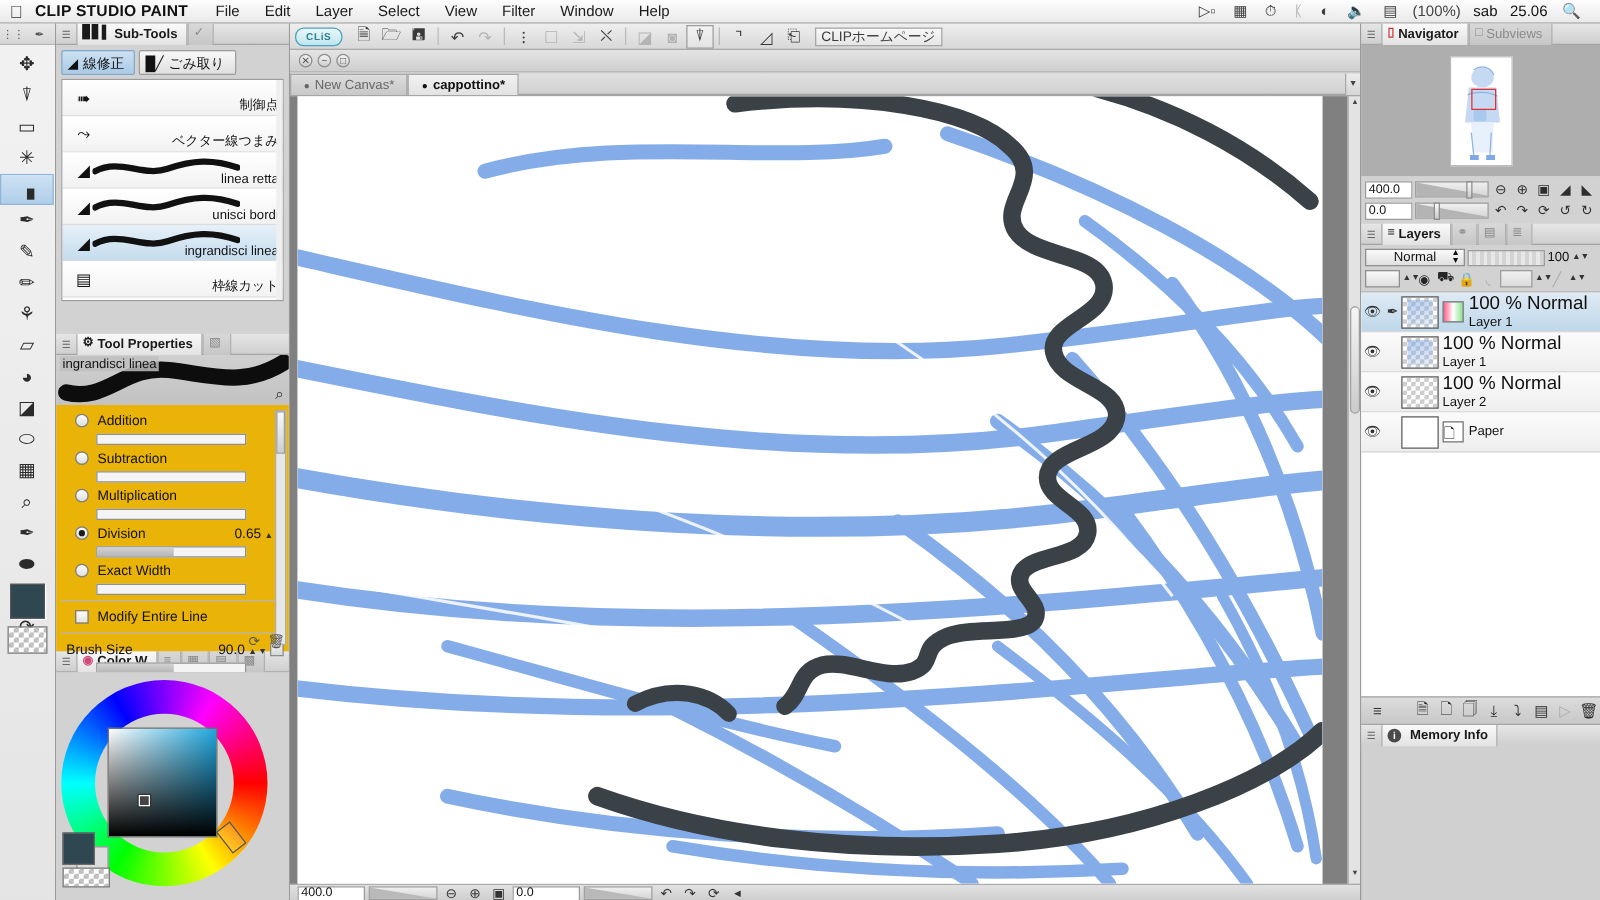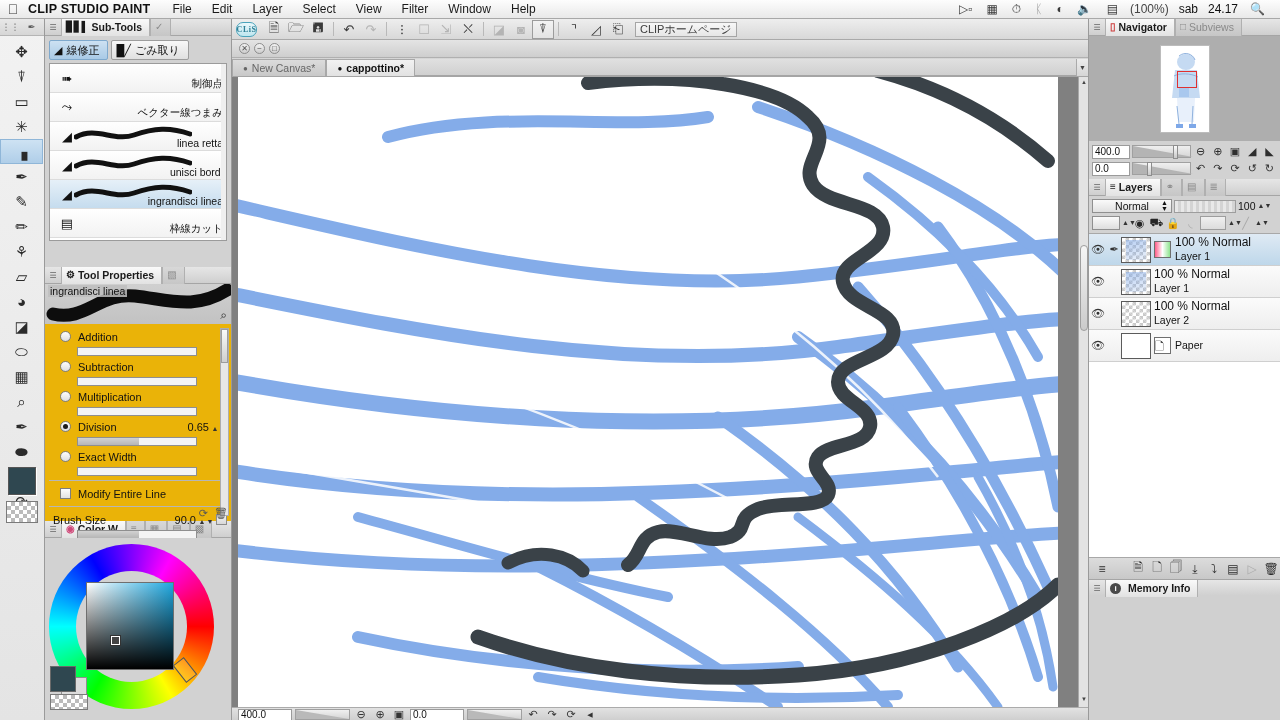--- a/index.html
+++ b/index.html
@@ -145,23 +145,23 @@
     background-image:linear-gradient(45deg,#bbb 25%,transparent 25%,transparent 75%,#bbb 75%),
                      linear-gradient(45deg,#bbb 25%,#fff 25%,#fff 75%,#bbb 75%);
     background-size:8px 8px; background-position:0 0,4px 4px; }
 
   
   .docwin { position:absolute; left:232px; top:19px; width:856px; height:701px; background:#d0d0d0; }
   .ctoolbar {
     height:21px; display:flex; align-items:center; gap:0;
     background:linear-gradient(#eeeeee,#d8d8d8); border-bottom:1px solid #a9a9a9; padding-left:4px;
   }
-  .clip-badge { width:21px; height:15px; border-radius:7px; border:1px solid #4aa3bb;
+  .clip-badge { width:38px; height:15px; border-radius:7px; border:1px solid #4aa3bb;
     background:linear-gradient(#e9f7fb,#bfe6ef); display:flex; align-items:center; justify-content:center;
-    font-size:8px; font-weight:bold; color:#2f7f95; letter-spacing:.5px; margin-right:6px;font-family:Liberation Serif, serif;}
+    font-size:8px; font-weight:bold; color:#2f7f95; letter-spacing:.5px; margin-right:6px;}
   .cbtn { width:22px; height:19px; display:flex; align-items:center; justify-content:center; font-size:13px; color:#3a3a3a; }
   .cbtn.dim { color:#b4b4b4; }
   .cbtn.framed { box-shadow:inset 0 0 0 1px #9c9c9c; background:linear-gradient(#f4f4f4,#e2e2e2); }
   .csep { width:1px; height:14px; background:#b9b9b9; margin:0 4px; }
   .chome { height:15px; border:1px solid #a5a5a5; background:linear-gradient(#f7f7f7,#e6e6e6);
     font-size:11px; padding:0 4px; display:flex; align-items:center; color:#3c3c3c; margin-left:6px;}
 
   .titlebar { height:18px; background:linear-gradient(#e4e4e4,#cecece); border-bottom:1px solid #b0b0b0;
     display:flex; align-items:center; position:relative; }
   .winbtns { display:flex; gap:4px; padding-left:7px; }
@@ -233,21 +233,21 @@
                      linear-gradient(45deg,#c9c9c9 25%,#fff 25%,#fff 75%,#c9c9c9 75%);
     background-size:7px 7px; background-position:0 0,3.5px 3.5px; }
   .l-thumb.paper { background:#fff; }
   .l-thumb.art { position:relative; }
   .l-thumb.art::after { content:""; position:absolute; left:4px; top:2px; right:4px; bottom:2px;
     background:linear-gradient(160deg, rgba(126,168,232,.55), rgba(126,168,232,.15)); }
   .l-mini { width:17px; height:17px; border:1px solid #6f6f6f; margin-right:4px; flex:0 0 auto; }
   .l-mini.grad { background:linear-gradient(90deg,#ff5f8a,#ffffff,#8fe48f); }
   .l-mini.paperic { background:#fff; }
   .l-txt { display:flex; flex-direction:column; justify-content:center; line-height:1.25; }
-  .l-mode { font-size:12px; }
+  .l-mode { font-size:15px; }
   .l-name { font-size:10.5px; }
 
   .lay-foot { height:22px; background:linear-gradient(#dcdcdc,#c8c8c8); border-top:1px solid #a8a8a8;
     display:flex; align-items:center; gap:1px; padding-left:4px; }
   .lf-ic { width:18px; text-align:center; font-size:12px; color:#2b2b2b; }
   .lf-ic.dim { color:#acacac; }
 
   .mem-tab { height:17px; display:flex; align-items:center; background:linear-gradient(#e6e6e6,#cfcfcf);
     border-top:1px solid #a5a5a5; }
   .mem-body { height:20px; display:flex; align-items:center; padding-left:4px; font-size:10.5px; background:#d2d2d2; }
@@ -273,21 +273,21 @@
     <div class="mb-right">
       <div class="mb-icon">▷▫</div>
       <div class="mb-icon">▦</div>
       <div class="mb-icon">⏱</div>
       <div class="mb-icon dim">ᛕ</div>
       <div class="mb-icon">◐</div>
       <div class="mb-icon">🔈</div>
       <div class="mb-icon">▤</div>
       <div class="mb-text bat">(100%)</div>
       <div class="mb-text">sab</div>
-      <div class="mb-text">24.17</div>
+      <div class="mb-text">25.06</div>
       <div class="mb-icon">🔍</div>
     </div>
   </div>
 
   <div class="toolcol">
     <div class="toolcol-tabs">
       <div class="tt">⋮⋮</div>
       <div class="tt">✒</div>
     </div>
     <div class="tool-list">

